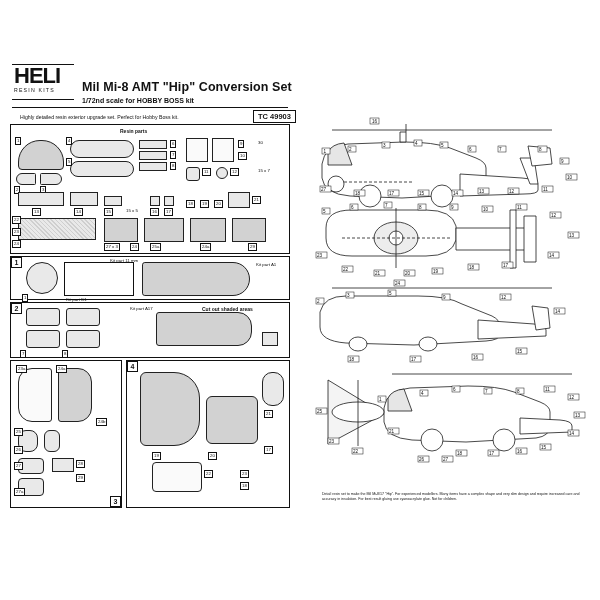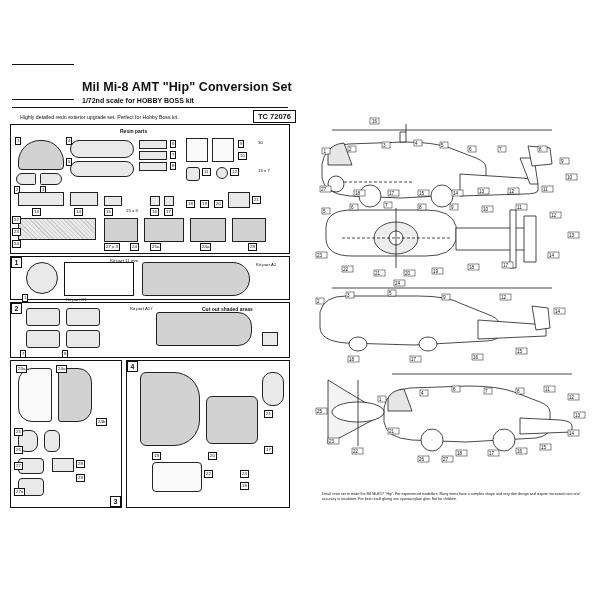--- a/index.html
+++ b/index.html
@@ -36,27 +36,31 @@
   
   .heliwrap{position:absolute;left:292px;top:112px;width:296px;height:372px;}
   .fineprint{position:absolute;left:322px;top:492px;width:258px;font-size:3.6px;line-height:4.6px;color:#111;}
 </style>
 </head>
 <body>
 
 <div id="sheet">
 
   <div class="brandbar"></div>
+  <div class="brand">
+    <div class="hl">HELI</div>
+    <div class="sub">RESIN KITS</div>
+  </div>
   <div class="brandbar2"></div>
 
   <div class="title">Mil Mi-8 AMT "Hip" Conversion Set</div>
   <div class="subtitle">1/72nd scale for HOBBY BOSS kit</div>
   <div class="hrule"></div>
   <div class="note-top">Highly detailed resin exterior upgrade set. Perfect for Hobby Boss kit.</div>
-  <div class="code">TC 72076</div>
+  <div class="code">TC 49903</div>
 
   <div class="box" style="left:10px;top:124px;width:280px;height:130px;"></div>
   <div class="cap" style="left:120px;top:128px;">Resin parts</div>
 
   <div class="partd" style="left:18px;top:140px;width:46px;height:30px;border-radius:22px 22px 4px 4px;"></div>
   <div class="num" style="left:15px;top:137px;">1</div>
   <div class="part" style="left:16px;top:173px;width:20px;height:12px;border-radius:8px 2px 2px 8px;"></div>
   <div class="part" style="left:40px;top:173px;width:22px;height:12px;border-radius:2px 8px 8px 2px;"></div>
   <div class="num" style="left:14px;top:186px;">2</div>
   <div class="num" style="left:40px;top:186px;">3</div>

